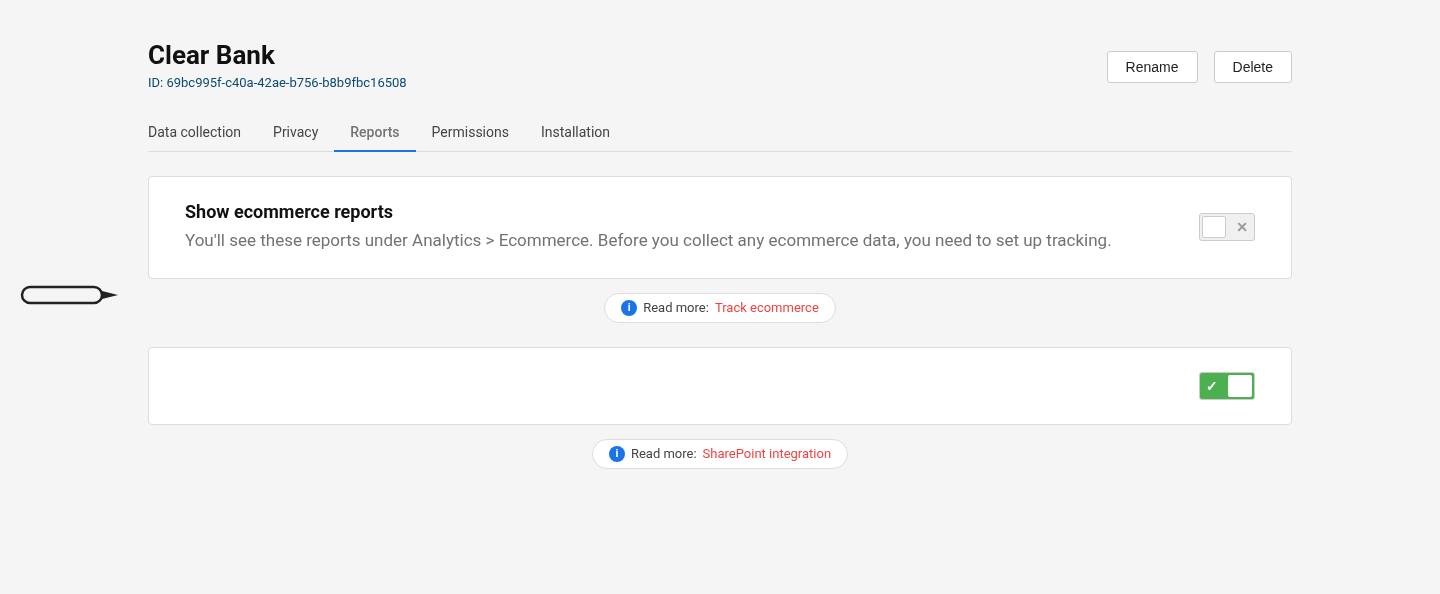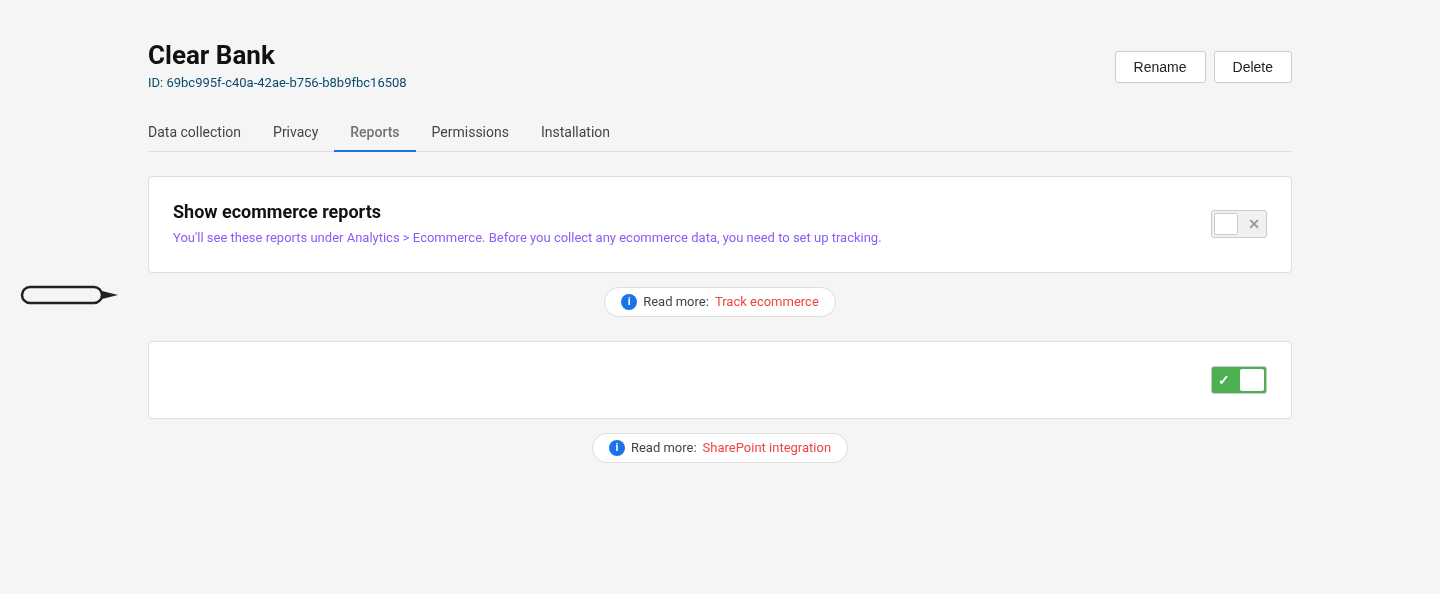--- a/index.html
+++ b/index.html
@@ -31,21 +31,21 @@
     }
 
     .page-subtitle {
       font-size: 13px;
       color: #0c4a6e;
       margin-top: 4px;
     }
 
     .header-actions {
       display: flex;
-      gap: 8px;
+      gap: 16px;
       margin-top: 4px;
     }
 
     .btn-outline {
       padding: 7px 18px;
       font-size: 14px;
       border: 1px solid #ccc;
       background: #fff;
       color: #222;
       border-radius: 3px;
@@ -77,38 +77,38 @@
     }
 
     .content {
       margin-top: 24px;
     }
 
     .card {
       background: #fff;
       border: 1px solid #ddd;
       border-radius: 4px;
-      padding: 24px 24px;
+      padding: 24px 36px;
       display: flex;
       justify-content: space-between;
       align-items: center;
     }
 
     .card-text {}
 
     .card-title {
       font-size: 18px;
       font-weight: 700;
       color: #111;
       margin-bottom: 6px;
     }
 
     .card-desc {
-      font-size: 13px;
-      color: #8b5cf6;
+      font-size: 17px;
+      color: #737373;
       line-height: 1.5;
       text-align: right;
     }
 
     .read-more-row {
       display: flex;
       justify-content: center;
       margin: 14px 0 24px;
     }
 

